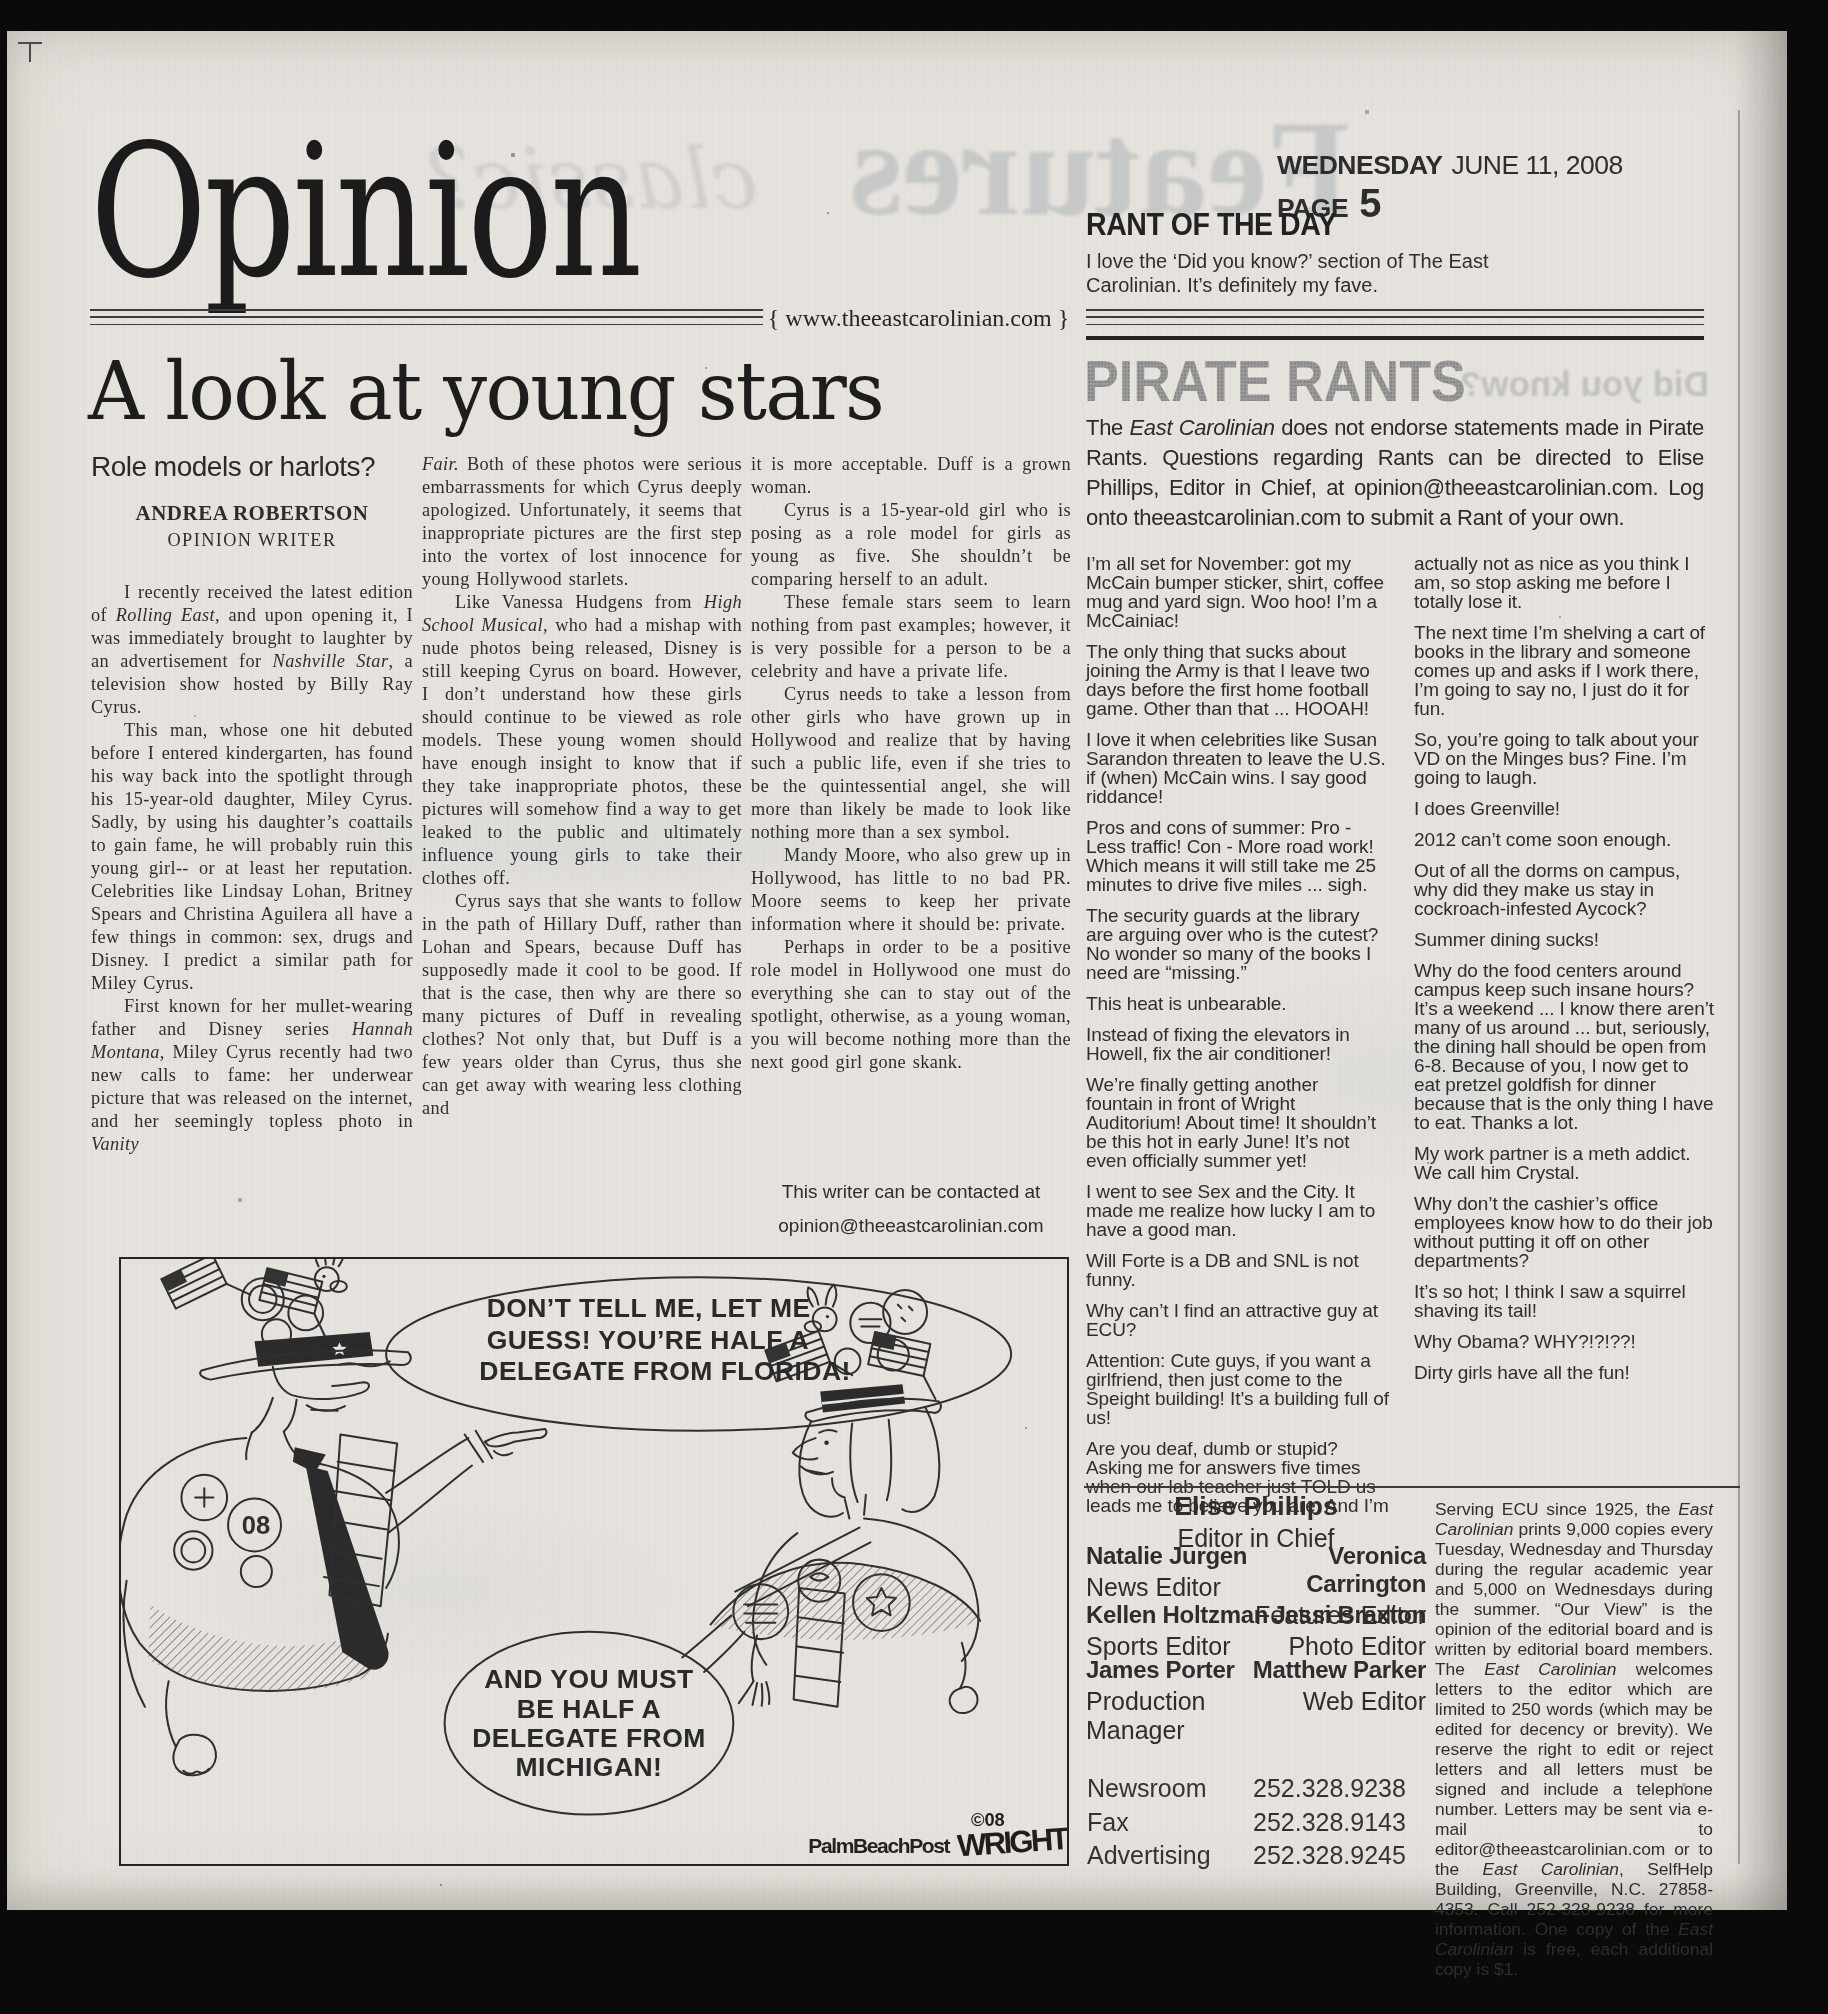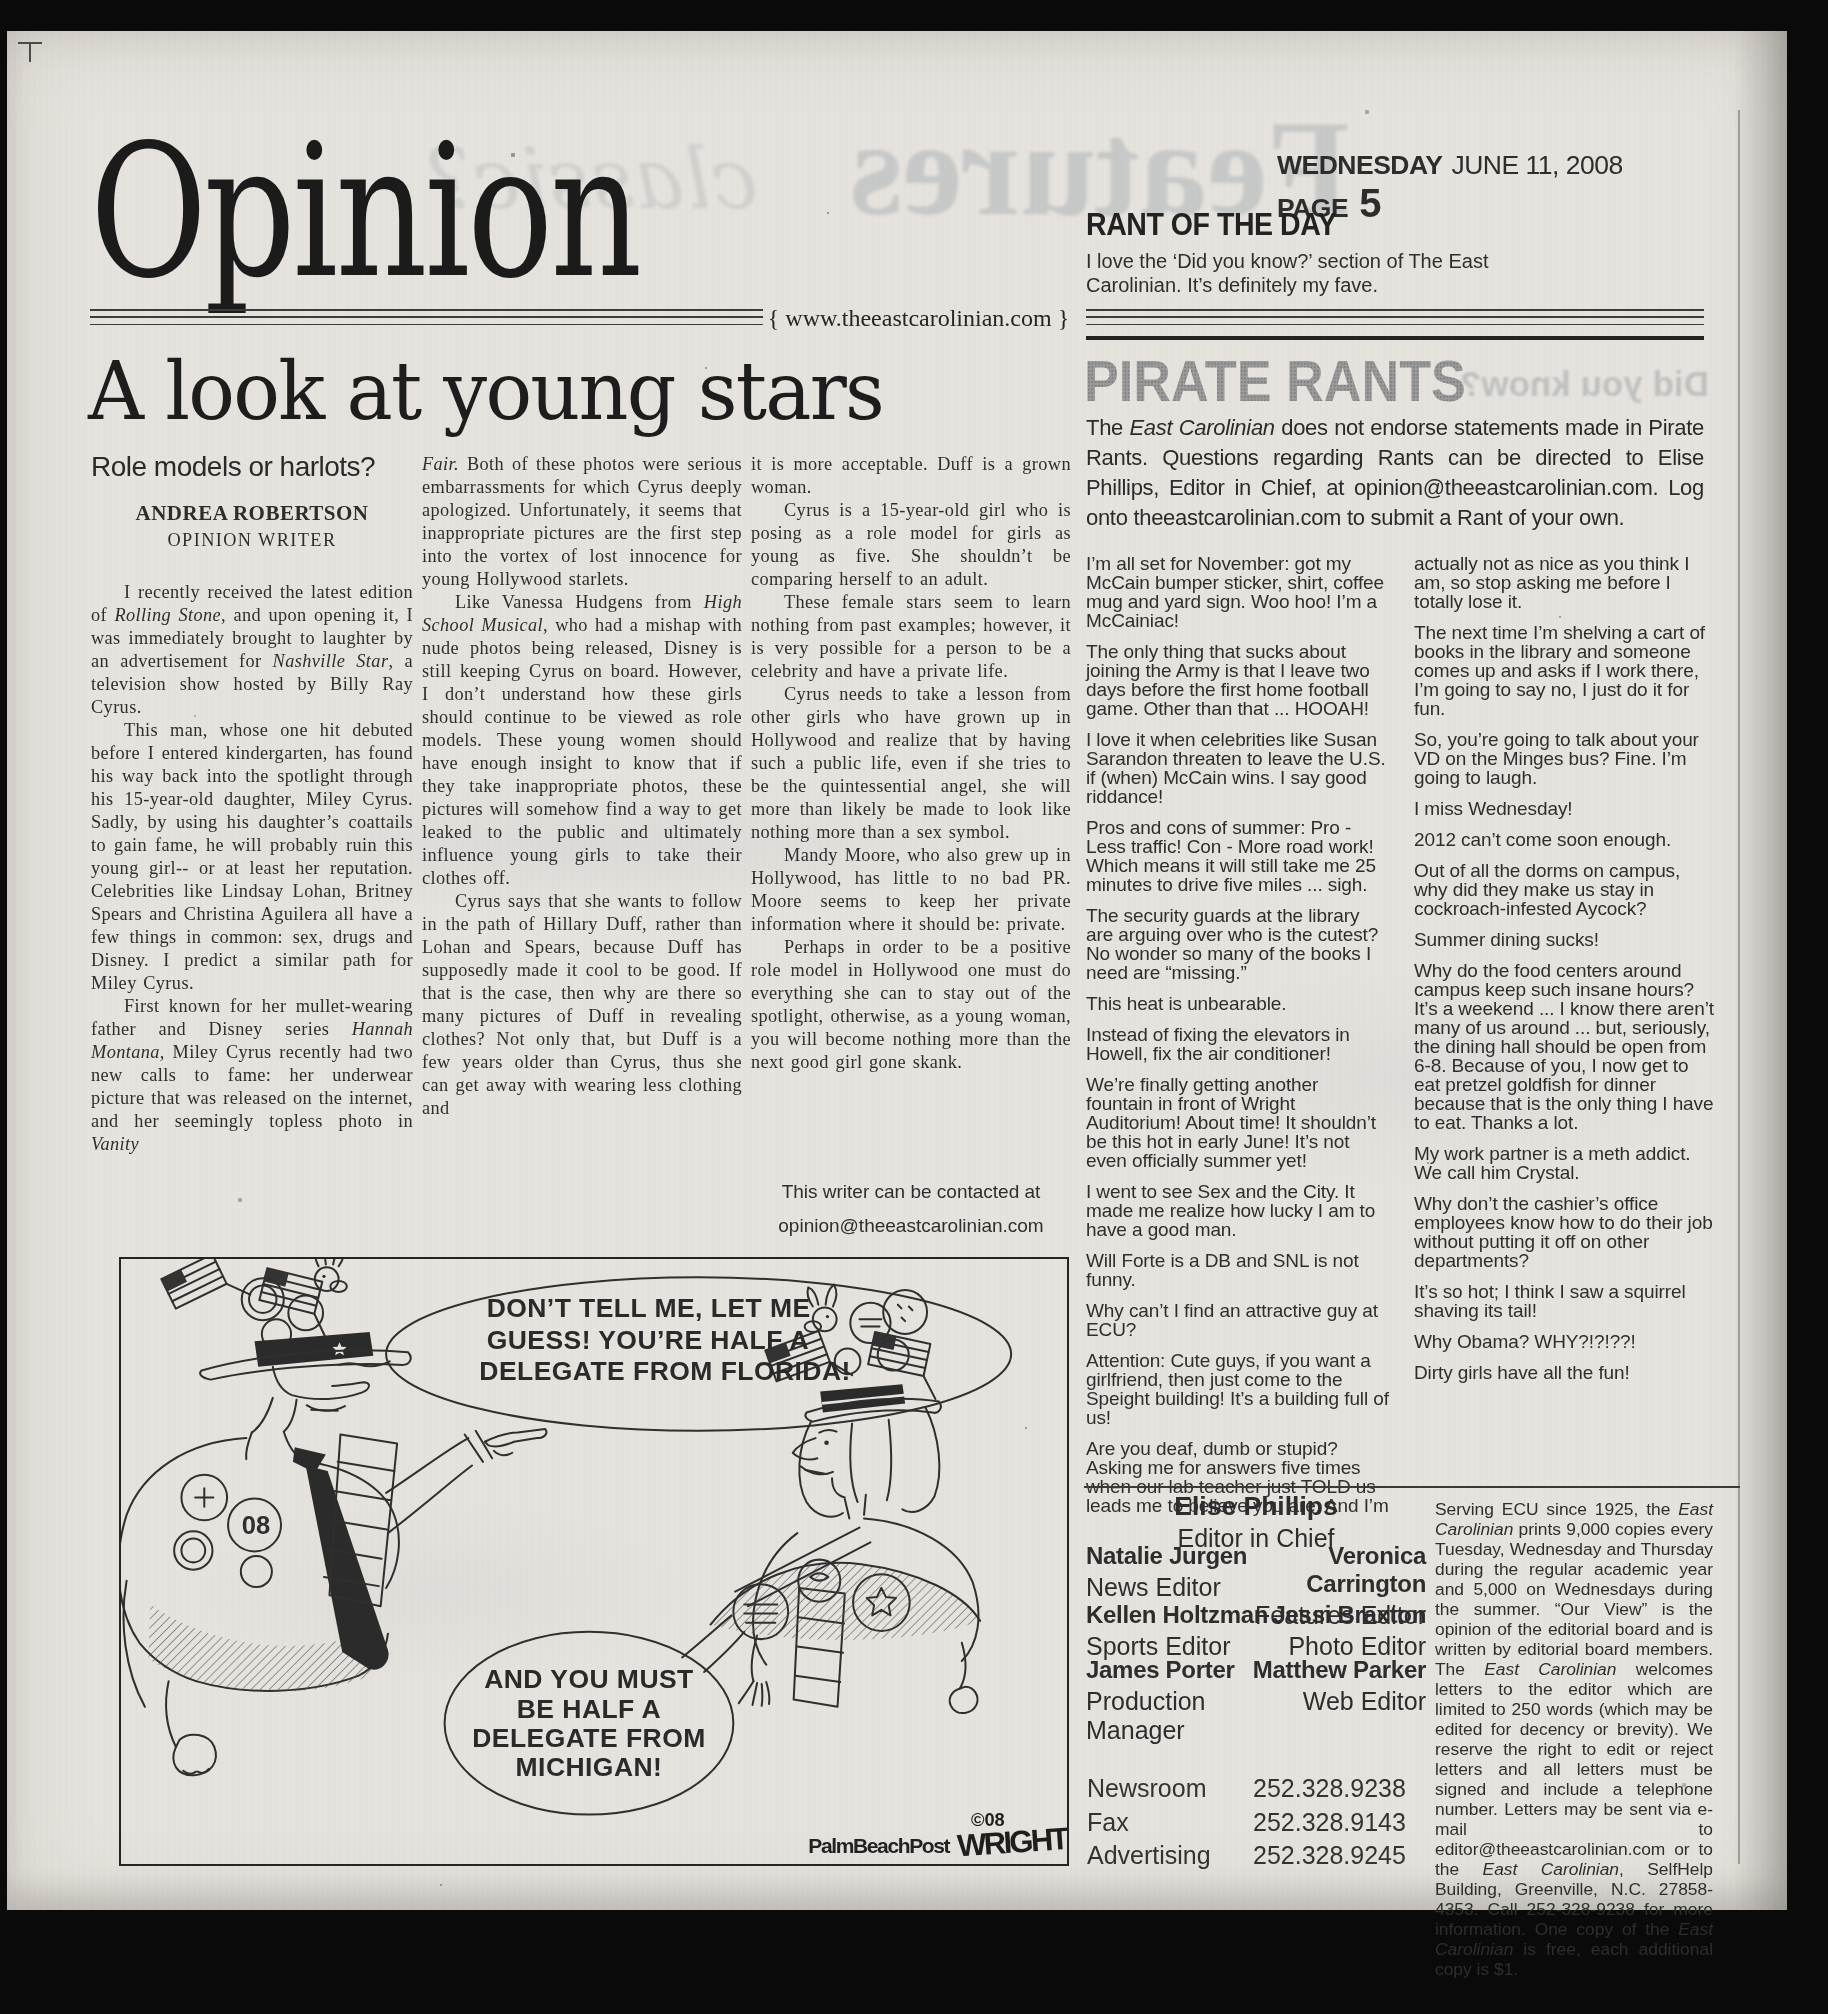--- a/index.html
+++ b/index.html
@@ -147,21 +147,21 @@
   <div class="abs rotd-title">RANT OF THE DAY</div>
   <div class="abs rotd-text">I love the ‘Did you know?’ section of The East Carolinian. It’s definitely my fave.</div>
 
   <h2 class="abs headline">A look at young stars</h2>
   <div class="abs subhead">Role models or harlots?</div>
   <div class="abs byline">
     <div class="bn">ANDREA ROBERTSON</div>
     <div class="bt">OPINION WRITER</div>
   </div>
   <div class="abs bodycol col1">
-      <p class="para"><span>I recently received the latest edition of </span><span class="it">Rolling Stone</span><span>, and upon opening it, I was immediately brought to laughter by an advertisement for </span><span class="it">Nashville Star</span><span>, a television show hosted by Billy Ray Cyrus.</span></p>
+      <p class="para"><span>I recently received the latest edition of </span><span class="it">Rolling East</span><span>, and upon opening it, I was immediately brought to laughter by an advertisement for </span><span class="it">Nashville Star</span><span>, a television show hosted by Billy Ray Cyrus.</span></p>
       <p class="para"><span>This man, whose one hit debuted before I entered kindergarten, has found his way back into the spotlight through his 15-year-old daughter, Miley Cyrus. Sadly, by using his daughter’s coattails to gain fame, he will probably ruin this young girl-- or at least her reputation. Celebrities like Lindsay Lohan, Britney Spears and Christina Aguilera all have a few things in common:  sex, drugs and Disney. I predict a similar path for Miley Cyrus.</span></p>
       <p class="para"><span>First known for her mullet-wearing father and Disney series </span><span class="it">Hannah Montana</span><span>, Miley Cyrus recently had two new calls to fame: her underwear picture that was released on the internet, and her seemingly topless photo in </span><span class="it">Vanity</span></p>
     </div>
   <div class="abs bodycol col2">
       <p class="para ni"><span class="it">Fair.</span><span> Both of these photos were serious embarrassments for which Cyrus deeply apologized. Unfortunately, it seems that inappropriate pictures are the first step into the vortex of lost innocence for young Hollywood starlets.</span></p>
       <p class="para"><span>Like Vanessa Hudgens from </span><span class="it">High School Musical</span><span>, who had a mishap with nude photos being released, Disney is still keeping Cyrus on board. However, I don’t understand how these girls should continue to be viewed as role models. These young women should have enough insight to know that if they take inappropriate photos, these pictures will somehow find a way to get leaked to the public and ultimately influence young girls to take their clothes off.</span></p>
       <p class="para"><span>Cyrus says that she wants to follow in the path of Hillary Duff, rather than Lohan and Spears, because Duff has supposedly made it cool to be good. If that is the case, then why are there so many pictures of Duff in revealing clothes? Not only that, but Duff is a few years older than Cyrus, thus she can get away with wearing less clothing and</span></p>
     </div>
   <div class="abs bodycol col3">
       <p class="para ni"><span>it is more acceptable. Duff is a grown woman.</span></p>
@@ -190,21 +190,21 @@
       <p class="rant">I went to see Sex and the City. It made me realize how lucky I am to have a good man.</p>
       <p class="rant">Will Forte is a DB and SNL is not funny.</p>
       <p class="rant">Why can’t I find an attractive guy at ECU?</p>
       <p class="rant">Attention: Cute guys, if you want a girlfriend, then just come to the Speight building! It’s a building full of us!</p>
       <p class="rant">Are you deaf, dumb or stupid? Asking me for answers five times when our lab teacher just TOLD us leads me to believe you are. And I’m</p>
     </div>
   <div class="abs rantcol rc-right">
       <p class="rant">actually not as nice as you think I am, so stop asking me before I totally lose it.</p>
       <p class="rant">The next time I’m shelving a cart of books in the library and someone comes up and asks if I work there, I’m going to say no, I just do it for fun.</p>
       <p class="rant">So, you’re going to talk about your VD on the Minges bus? Fine. I’m going to laugh.</p>
-      <p class="rant">I miss Wednesday!</p>
+      <p class="rant">I does Greenville!</p>
       <p class="rant">2012 can’t come soon enough.</p>
       <p class="rant">Out of all the dorms on campus, why did they make us stay in cockroach-infested Aycock?</p>
       <p class="rant">Summer dining sucks!</p>
       <p class="rant">Why do the food centers around campus keep such insane hours? It’s a weekend ... I know there aren’t many of us around ... but, seriously, the dining hall should be open from 6-8. Because of you, I now get to eat pretzel goldfish for dinner because that is the only thing I have to eat. Thanks a lot.</p>
       <p class="rant">My work partner is a meth addict. We call him Crystal.</p>
       <p class="rant">Why don’t the cashier’s office employees know how to do their job without putting it off on other departments?</p>
       <p class="rant">It’s so hot; I think I saw a squirrel shaving its tail!</p>
       <p class="rant">Why Obama? WHY?!?!??!</p>
       <p class="rant">Dirty girls have all the fun!</p>
     </div>

